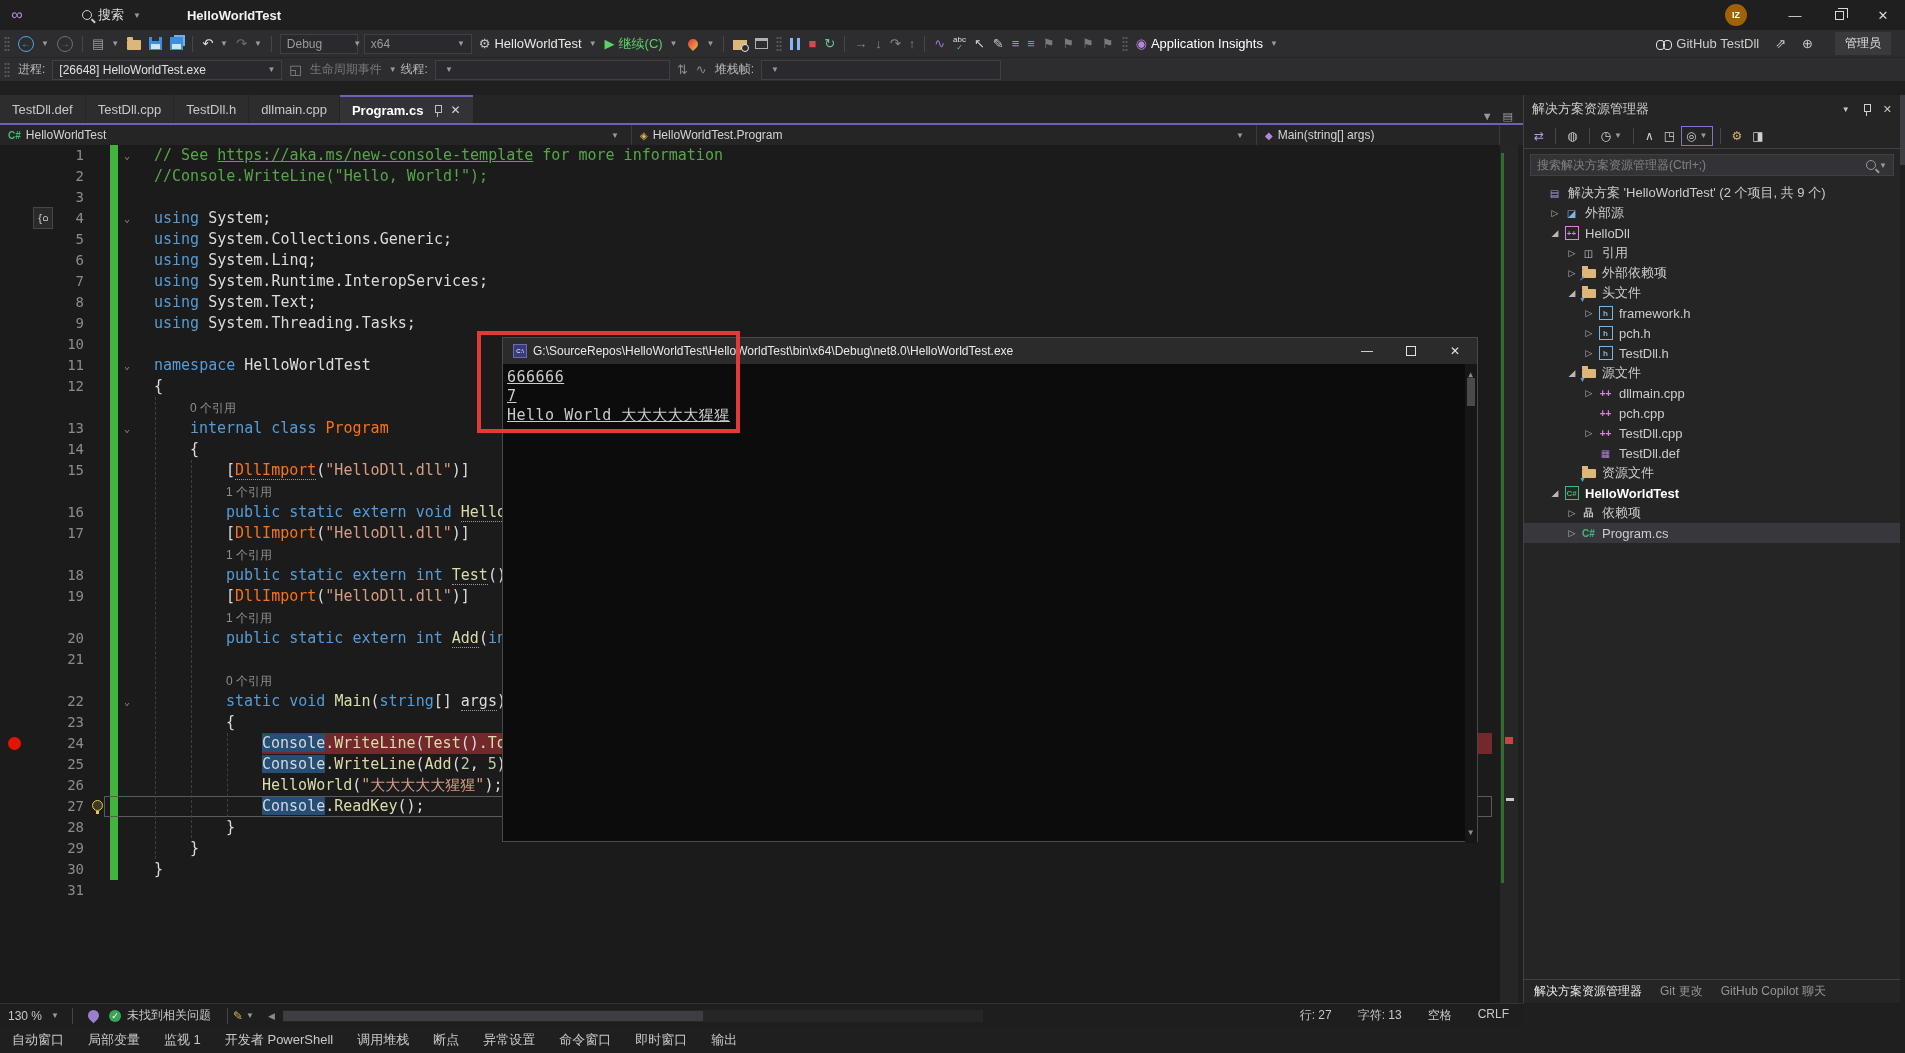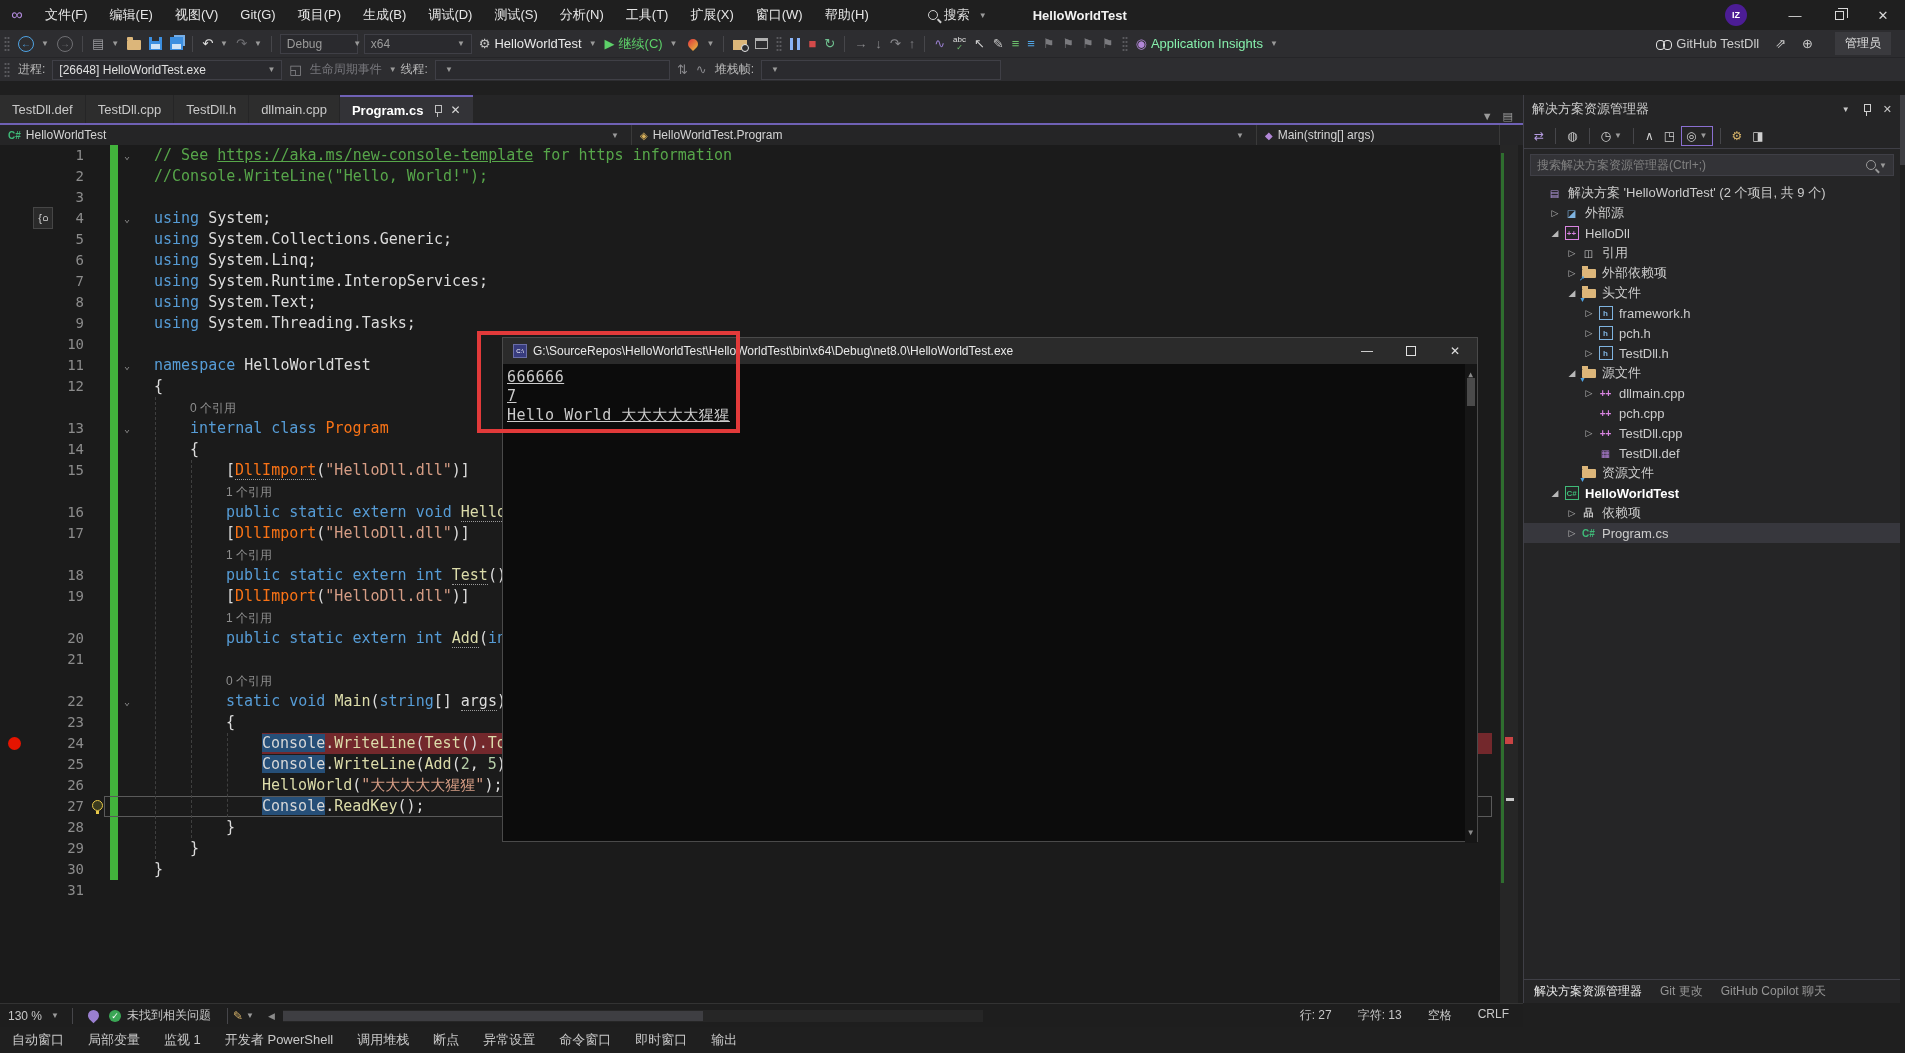--- a/index.html
+++ b/index.html
@@ -13,21 +13,21 @@
 
   
   #titlebar { left:0; top:0; width:1905px; height:30px; background:#1f1f1f; display:flex; align-items:center; }
   .vslogo { width:34px; text-align:center; color:#b48ce0; font-size:16px; }
   .menu-item { padding:0 11px; height:30px; line-height:30px; color:#e6e6e6; }
   #tb-search { display:flex; align-items:center; gap:6px; margin-left:48px; color:#dedede; }
   .mag { position:relative; width:10px; height:10px; border:1.5px solid #cfcfcf; border-radius:50%; display:inline-block; }
   .mag::after { content:""; position:absolute; width:5px; height:1.5px; background:#cfcfcf; transform:rotate(45deg); left:8px; top:9px; }
   #tb-title { font-weight:bold; color:#f2f2f2; margin-left:46px; }
   #tb-right { margin-left:auto; display:flex; align-items:center; height:30px; }
-  #avatar { width:22px; height:22px; border-radius:50%; background:#4c1d95; color:#fff; font-size:9px; font-weight:bold;
+  #avatar { width:22px; height:22px; border-radius:50%; background:#a16207; color:#fff; font-size:9px; font-weight:bold;
             display:flex; align-items:center; justify-content:center; margin-right:26px; }
   .winbtn { width:44px; height:30px; display:flex; align-items:center; justify-content:center; color:#d8d8d8; font-size:13px; }
   .restore-glyph { position:relative; width:9px; height:9px; border:1px solid #d8d8d8; }
   .restore-glyph::before { content:""; position:absolute; left:2px; top:-4px; width:9px; height:9px; border:1px solid #d8d8d8; border-left:none; border-bottom:none; }
   .caret { font-size:8px; color:#9a9a9a; margin-left:3px; }
 
   
   #toolbar { left:0; top:30px; width:1905px; height:27px; background:#2d2d30; display:flex; align-items:center; }
   #debugbar { left:0; top:57px; width:1905px; height:24px; background:#2d2d30; display:flex; align-items:center; border-top:1px solid #252528; }
   .handle { width:6px; height:16px; margin:0 4px;
@@ -161,35 +161,20 @@
   #bottomtabs { left:0; top:1027px; width:1905px; height:26px; background:#1f1f1f; display:flex; align-items:center; gap:24px; padding:0 12px; font-size:13px; color:#c8c8c8; }
   .purple-horn { width:11px; height:11px; border-radius:50% 50% 50% 0; background:#9a7fd0; transform:rotate(-45deg); }
 </style>
 </head>
 <body>
 
 <div id="root">
 
   <div id="titlebar" class="abs">
     <span class="vslogo">∞</span>
-    <div id="menubar" style="display:flex;">
-        <div class="menu-item">文件(F)</div>
-        <div class="menu-item">编辑(E)</div>
-        <div class="menu-item">视图(V)</div>
-        <div class="menu-item">Git(G)</div>
-        <div class="menu-item">项目(P)</div>
-        <div class="menu-item">生成(B)</div>
-        <div class="menu-item">调试(D)</div>
-        <div class="menu-item">测试(S)</div>
-        <div class="menu-item">分析(N)</div>
-        <div class="menu-item">工具(T)</div>
-        <div class="menu-item">扩展(X)</div>
-        <div class="menu-item">窗口(W)</div>
-        <div class="menu-item">帮助(H)</div>
-      </div>
     <div id="tb-search">
       <span class="mag"></span>
       <span>搜索</span>
       <span class="caret">▼</span>
     </div>
     <div id="tb-title">HelloWorldTest</div>
     <div id="tb-right">
       <div id="avatar">IZ</div>
       <div class="winbtn">—</div>
       <div class="winbtn">
@@ -314,21 +299,21 @@
       </div>
       <div class="tbi">
         <span class="g" style="color: rgb(122, 122, 126);">⚑</span>
       </div>
       <div class="tbi">
         <span class="g" style="color: rgb(122, 122, 126);">⚑</span>
       </div>
       <div class="handle"></div>
       <div class="tbi">
         <span class="g" style="color: rgb(178, 135, 216);">◉</span>
-        <span class="lbl" style="color: #86efac;">Application Insights</span>
+        <span class="lbl" style="color: #ffffff;">Application Insights</span>
         <span class="caret">▼</span>
       </div>
       <div style="margin-left: auto; display: flex; align-items: center; gap: 8px;">
         <div class="tbi">
           <span class="shape-copilot"></span>
           <span class="lbl">GitHub TestDll</span>
         </div>
         <span class="tbi">
           <span class="g">⇗</span>
         </span>
@@ -409,21 +394,21 @@
       </div>
     </div>
 
   <div id="editor" class="abs">
       <div class="crow">
         <div class="m-bp"></div>
         <div class="m-num">1</div>
         <div class="m-bulb"></div>
         <div class="m-bar green"></div>
         <div class="m-fold">⌄</div>
-        <div class="m-code"><span class="zpos" style="padding-left: 0px; display: inline-block;"><span class="tk-com">// See </span><span class="tk-comu">https://aka.ms/new-console-template</span><span class="tk-com"> for https information</span></span></div>
+        <div class="m-code"><span class="zpos" style="padding-left: 0px; display: inline-block;"><span class="tk-com">// See </span><span class="tk-comu">https://aka.ms/new-console-template</span><span class="tk-com"> for more information</span></span></div>
       </div>
       <div class="crow">
         <div class="m-bp"></div>
         <div class="m-num">2</div>
         <div class="m-bulb"></div>
         <div class="m-bar green"></div>
         <div class="m-fold"></div>
         <div class="m-code"><span class="zpos" style="padding-left: 0px; display: inline-block;"><span class="tk-com">//Console.WriteLine("Hello, World!");</span></span></div>
       </div>
       <div class="crow">

